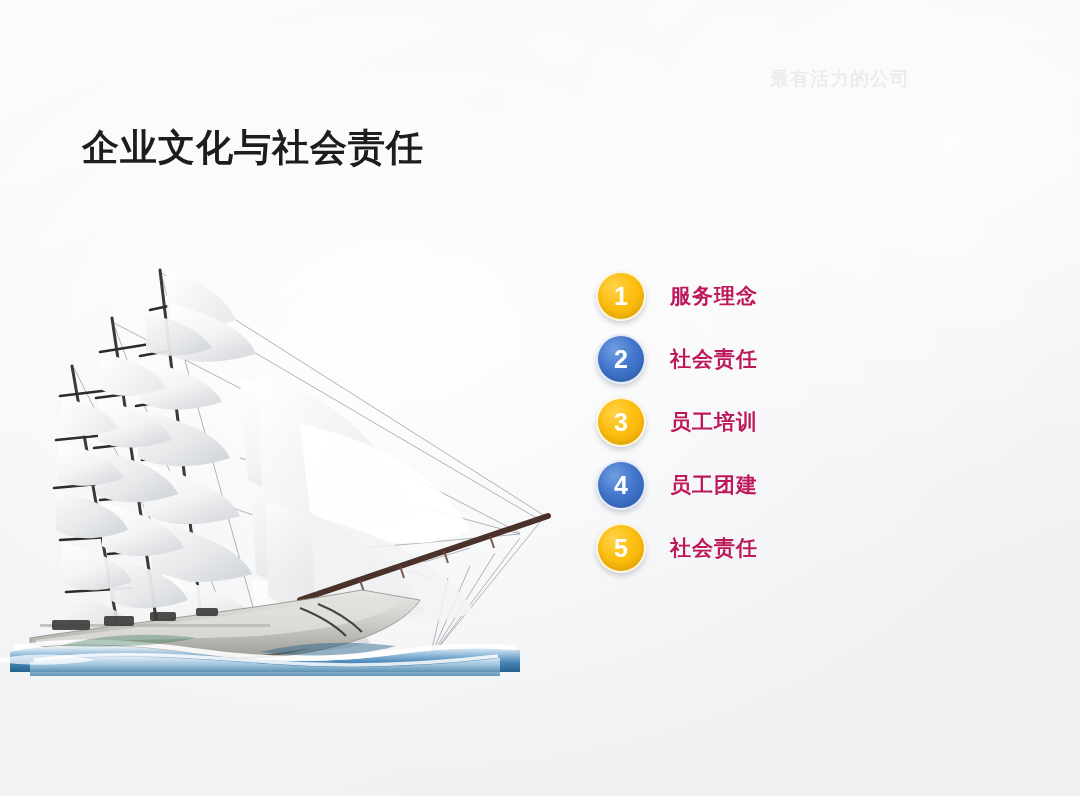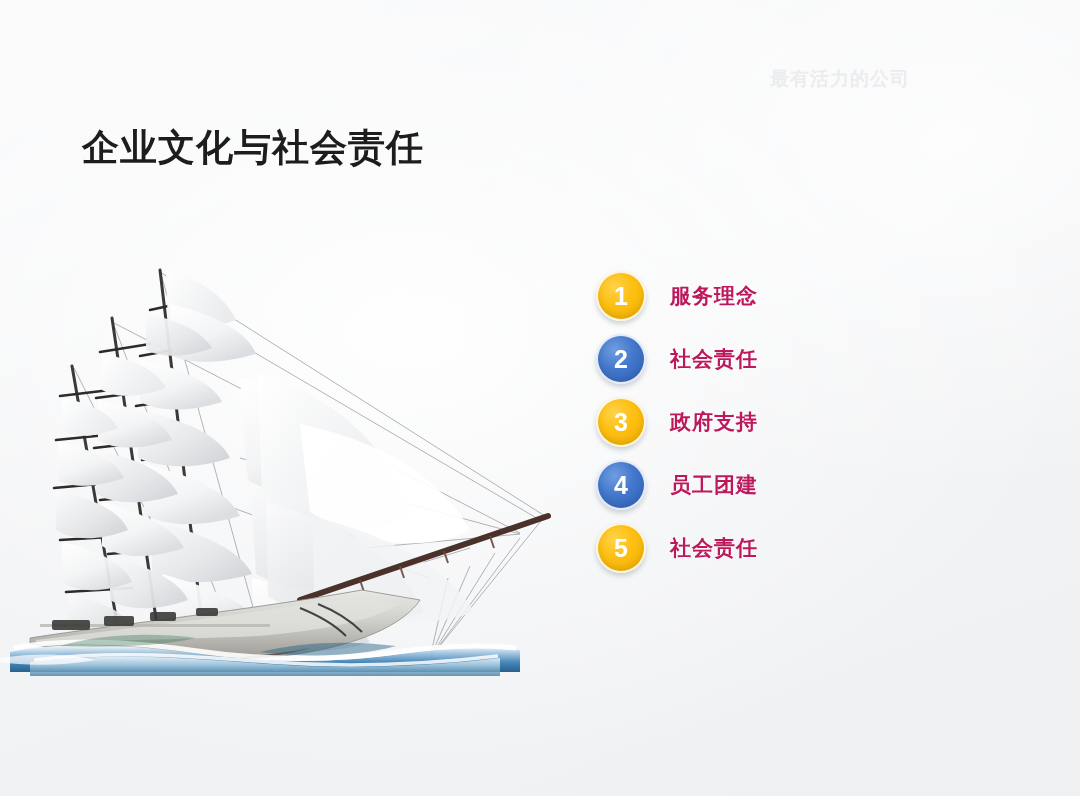--- a/index.html
+++ b/index.html
@@ -325,21 +325,21 @@
       <div class="item-label">服务理念</div>
     </div>
 
     <div class="list-item">
       <div class="badge blue">2</div>
       <div class="item-label">社会责任</div>
     </div>
 
     <div class="list-item">
       <div class="badge gold">3</div>
-      <div class="item-label">政府支持</div>
+      <div class="item-label">员工培训</div>
     </div>
 
     <div class="list-item">
       <div class="badge blue">4</div>
       <div class="item-label">员工团建</div>
     </div>
 
     <div class="list-item">
       <div class="badge gold">5</div>
       <div class="item-label">社会责任</div>

